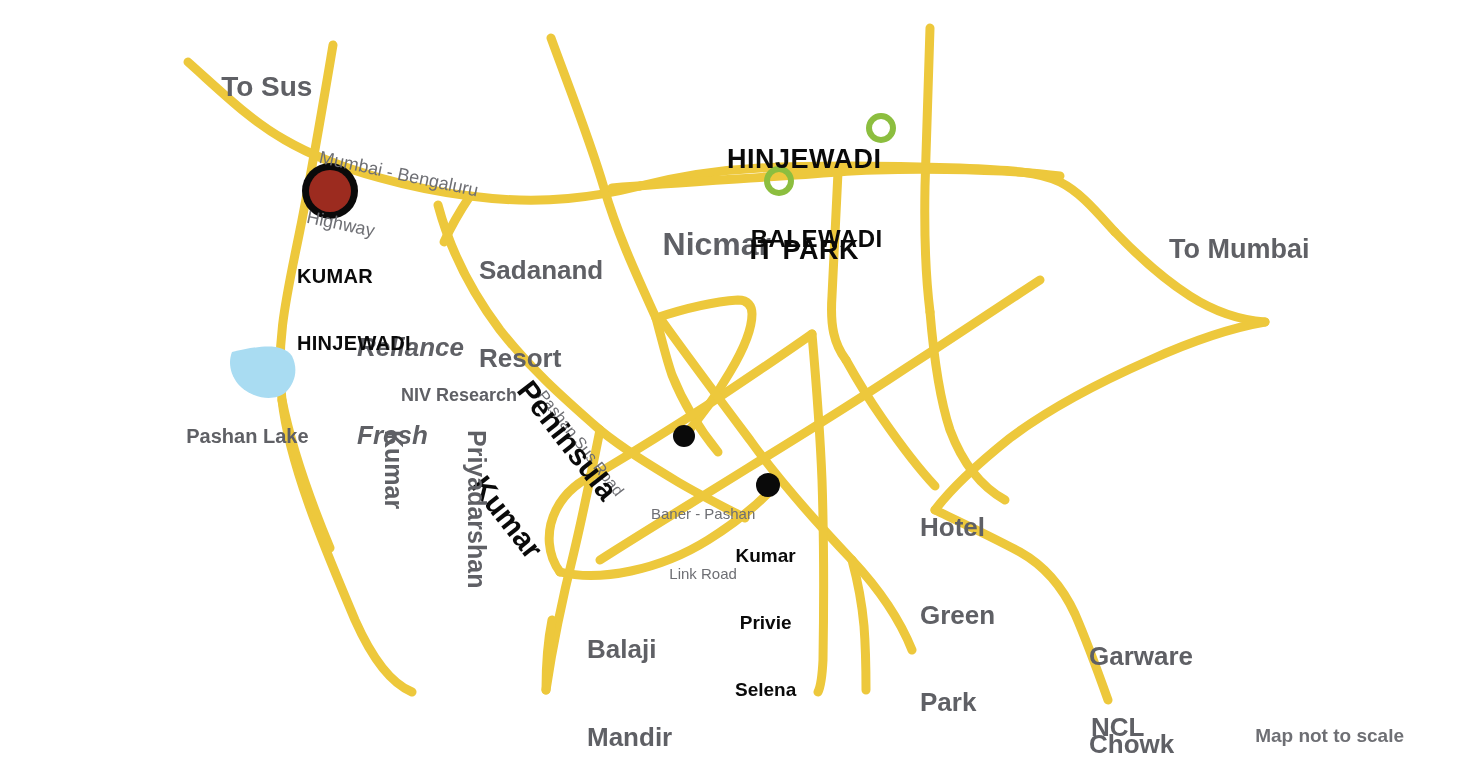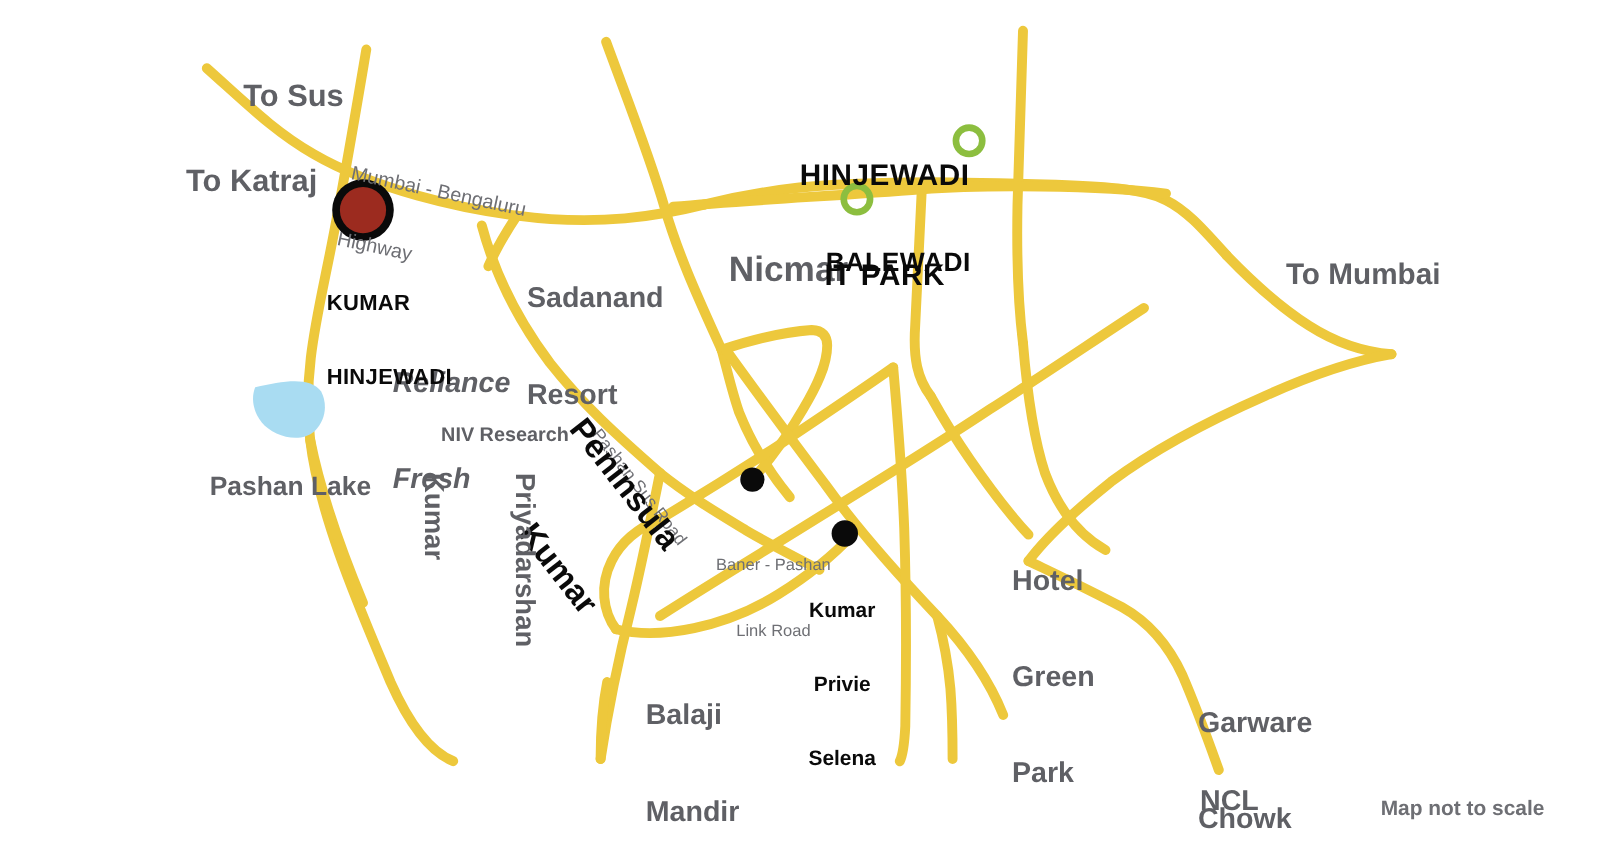--- a/index.html
+++ b/index.html
@@ -85,23 +85,20 @@
     <circle cx="768" cy="485" r="12" fill="#0a0a0a"></circle>
 
     <circle cx="330" cy="191" r="28" fill="#0a0a0a"></circle>
     <circle cx="330" cy="191" r="21" fill="#9C2B1F"></circle>
   </svg>
 
   <div class="lbl gray" style="left:190px;top:40px;font-size:28px;">
     <span>To Sus</span>
   </div>
 
-  <div class="lbl gray" style="left:138px;top:118px;font-size:28px;">
-    <span>To Katraj</span>
-  </div>
 
   <div class="lbl gray" style="left:1139px;top:204px;font-size:27px;">
     <span>To Mumbai</span>
   </div>
 
   <div class="lbl thin-gray rot" style="left:330px;top:108px;font-size:18px;transform:rotate(12deg);text-align:center;">
     <div>Mumbai - Bengaluru</div>
     <div style="text-align:left;">Highway</div>
   </div>
 
@@ -125,21 +122,21 @@
 
   <div class="lbl gray" style="left:357px;top:275px;font-size:26px;font-style:italic;">
     <div>Reliance</div>
     <div>Fresh</div>
   </div>
 
   <div class="lbl gray" style="left:381px;top:365px;font-size:18px;">
     <span>NIV Research</span>
   </div>
 
-  <div class="lbl gray" style="left:164px;top:403px;font-size:24px;">
+  <div class="lbl gray" style="left:164px;top:403px;font-size:20px;">
     <span>Pashan Lake</span>
   </div>
 
   <div class="lbl black" style="left:297px;top:220px;font-size:20px;letter-spacing:0.3px;">
     <div>KUMAR</div>
     <div>HINJEWADI</div>
   </div>
 
   <div class="lbl thin-gray rot" style="left:551px;top:362px;font-size:16px;transform:rotate(52deg);">
     <span>Pashan Sus Road</span>

